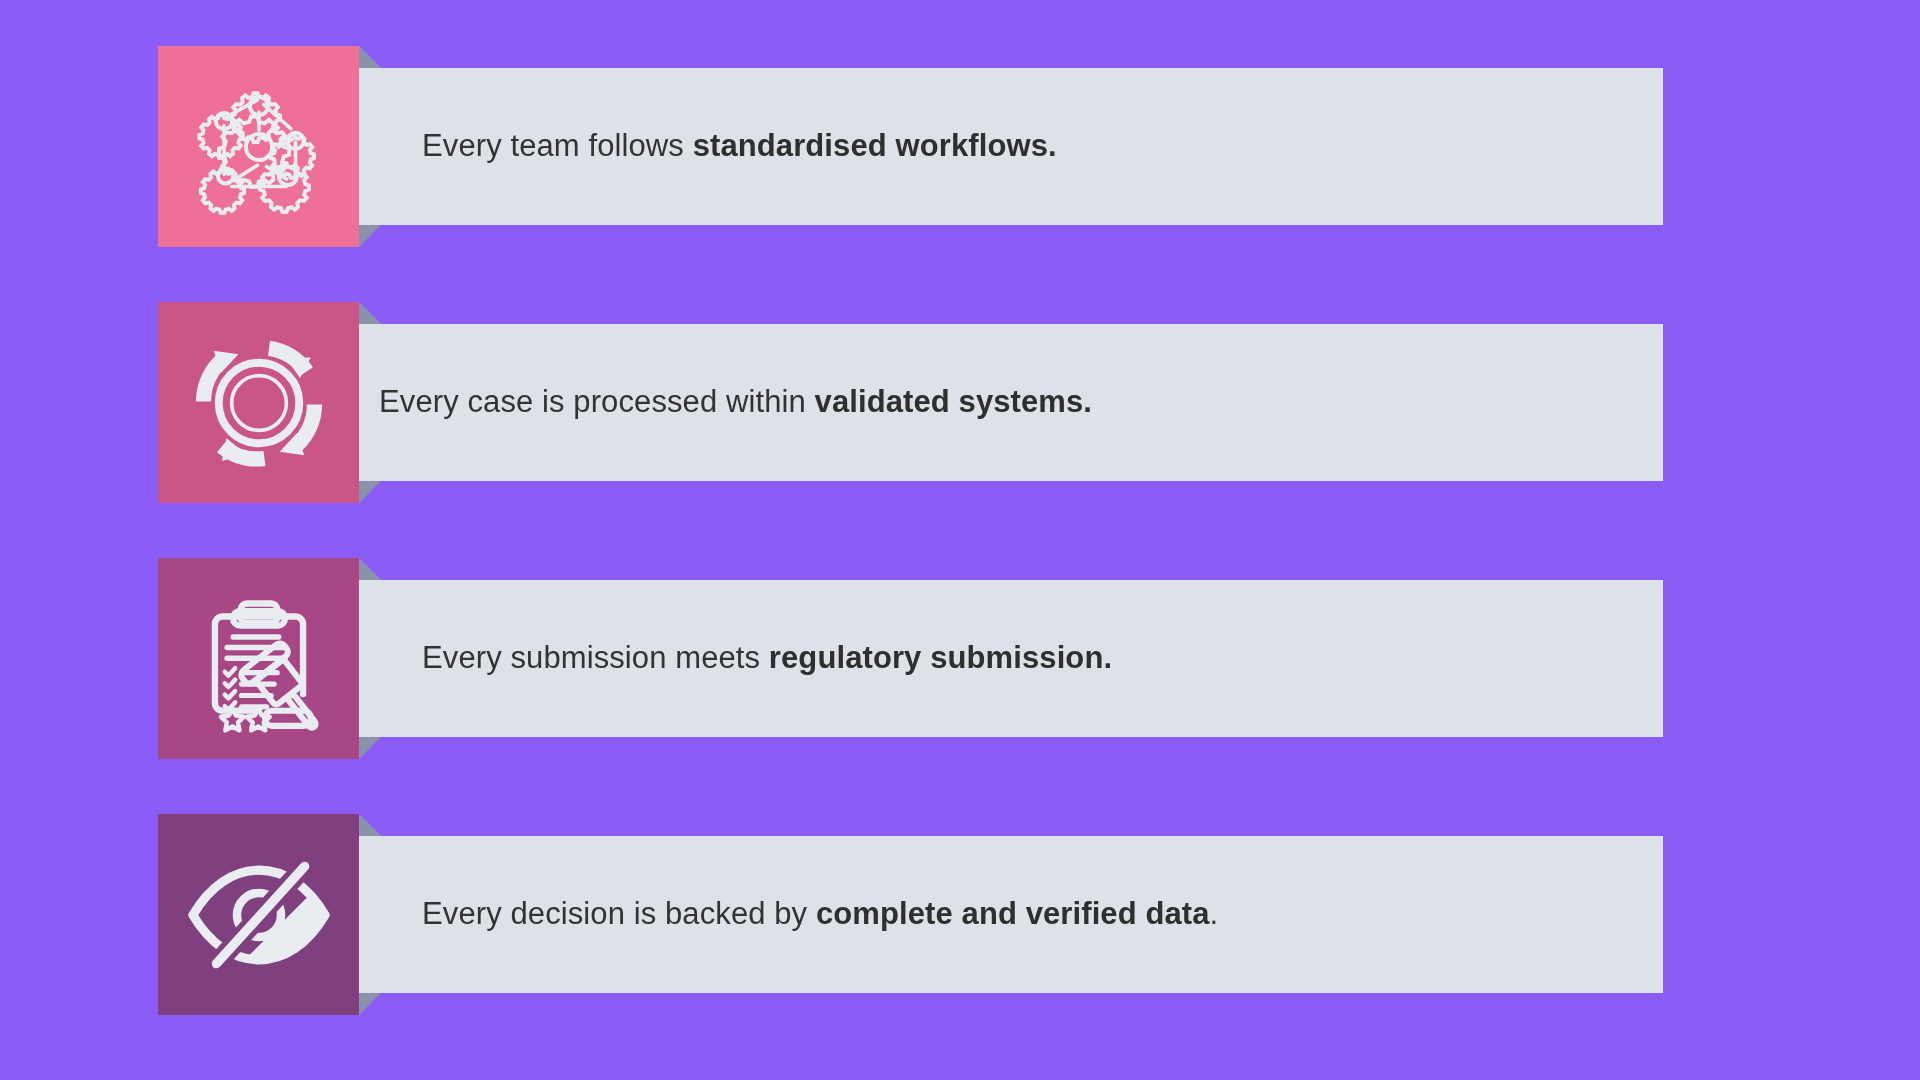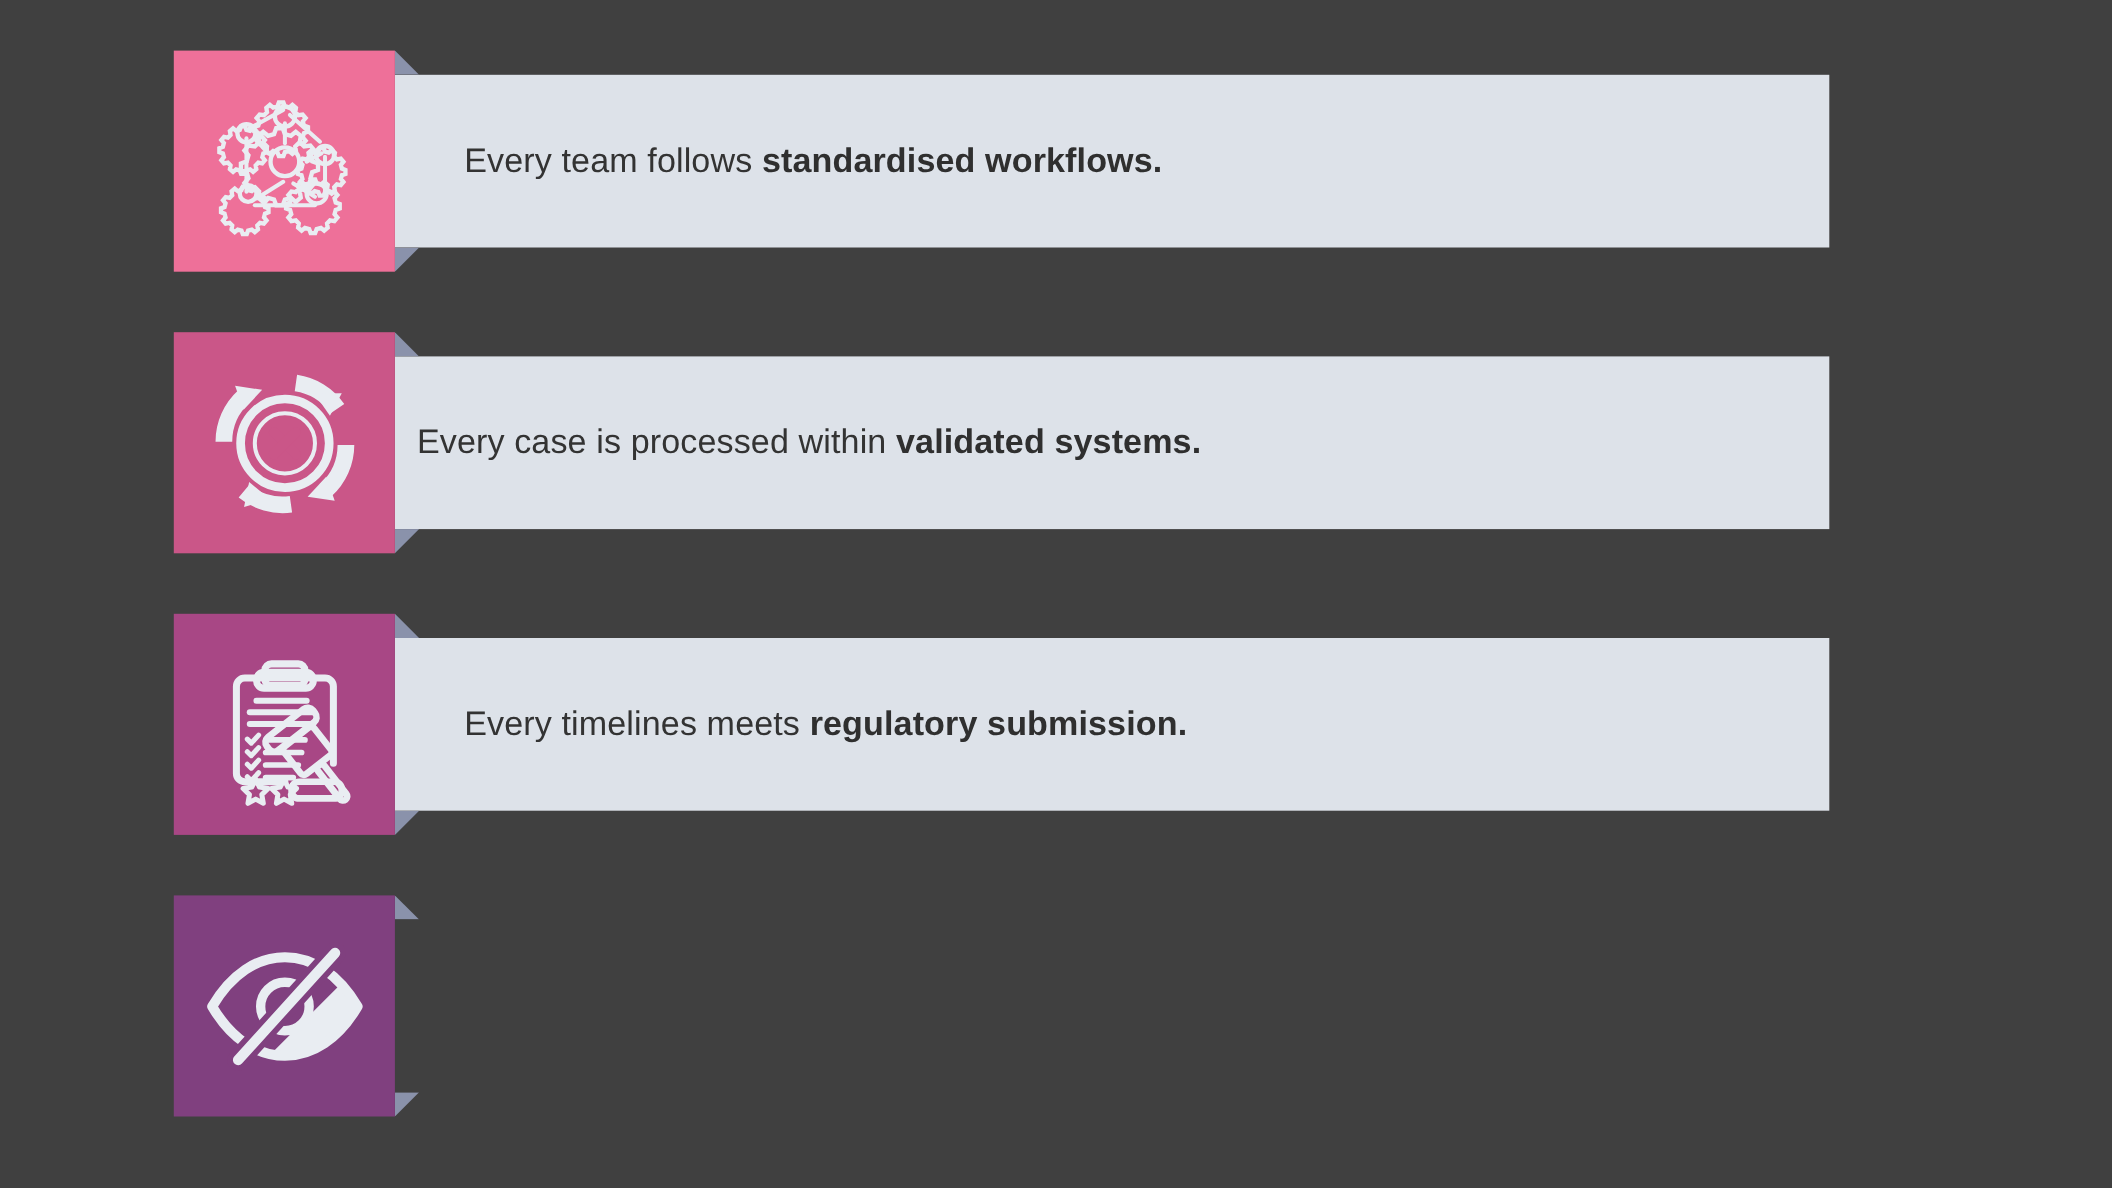--- a/index.html
+++ b/index.html
@@ -69,21 +69,21 @@
     width: 22px;
     height: 22px;
     background: #8a92ab;
   }
   .fold.top    { top: 0;    clip-path: polygon(0 0, 100% 100%, 0 100%); }
   .fold.bottom { bottom: 0; clip-path: polygon(0 0, 100% 0, 0 100%); }
 </style>
 </head>
 <body>
 
-<div id="board" style="background: #404040;">
+<div id="board" style="background: #8b5cf6;">
 
   <div class="row" style="top:46px">
     <div class="bar" style="background: rgb(221, 226, 233);">
       <div class="bar-text" style="color: rgb(51, 51, 51);">
         <span>Every team follows </span><b>standardised workflows.</b><span></span>
       </div>
     </div>
     <div class="fold top" style="background: rgb(138, 146, 171);"></div>
     <div class="fold bottom" style="background: rgb(138, 146, 171);"></div>
     <div class="tile" style="background: rgb(238, 112, 153);">
@@ -159,21 +159,21 @@
           <line x1="43.5" y1="43.5" x2="56.5" y2="56.5"></line>
           <line x1="56.5" y1="43.5" x2="43.5" y2="56.5"></line>
         </g>
       </svg>
     </div>
   </div>
 
   <div class="row" style="top:558px">
     <div class="bar" style="background: rgb(221, 226, 233);">
       <div class="bar-text" style="color: rgb(51, 51, 51);">
-        <span>Every timelines meets </span><b>regulatory submission.</b><span></span>
+        <span>Every submission meets </span><b>regulatory submission.</b><span></span>
       </div>
     </div>
     <div class="fold top" style="background: rgb(138, 146, 171);"></div>
     <div class="fold bottom" style="background: rgb(138, 146, 171);"></div>
     <div class="tile" style="background: rgb(168, 71, 133);">
 
       <svg viewBox="0 0 100 100">
 
         <path d="M26 22 h48 a5 5 0 0 1 5 5 v46 M79 73 v0 M26 22 a5 5 0 0 0 -5 5 v52 a5 5 0 0 0 5 5 h24" fill="none" stroke="#e9edf2" stroke-width="4.2" stroke-linecap="round" stroke-linejoin="round"></path>
 
@@ -210,20 +210,25 @@
 
           <rect x="-2.5" y="0" width="5" height="26" rx="2.5" transform="translate(63.5,65.5) rotate(-38) translate(0,11)"></rect>
 
           <rect x="54" y="84" width="30" height="10" rx="4.5"></rect>
         </g>
       </svg>
     </div>
   </div>
 
   <div class="row" style="top:814px">
+    <div class="bar" style="background: rgb(221, 226, 233);">
+      <div class="bar-text" style="color: rgb(51, 51, 51);">
+        <span>Every decision is backed by </span><b>complete and verified data</b><span>.</span>
+      </div>
+    </div>
     <div class="fold top" style="background: rgb(138, 146, 171);"></div>
     <div class="fold bottom" style="background: rgb(138, 146, 171);"></div>
     <div class="tile" style="background: rgb(128, 64, 127);">
 
       <svg viewBox="0 0 100 100">
         <defs>
           <clipPath id="eyeLowerClip">
             <path d="M100 0 L100 100 L0 100 Z" transform="translate(14,6)"></path>
           </clipPath>
         </defs>

